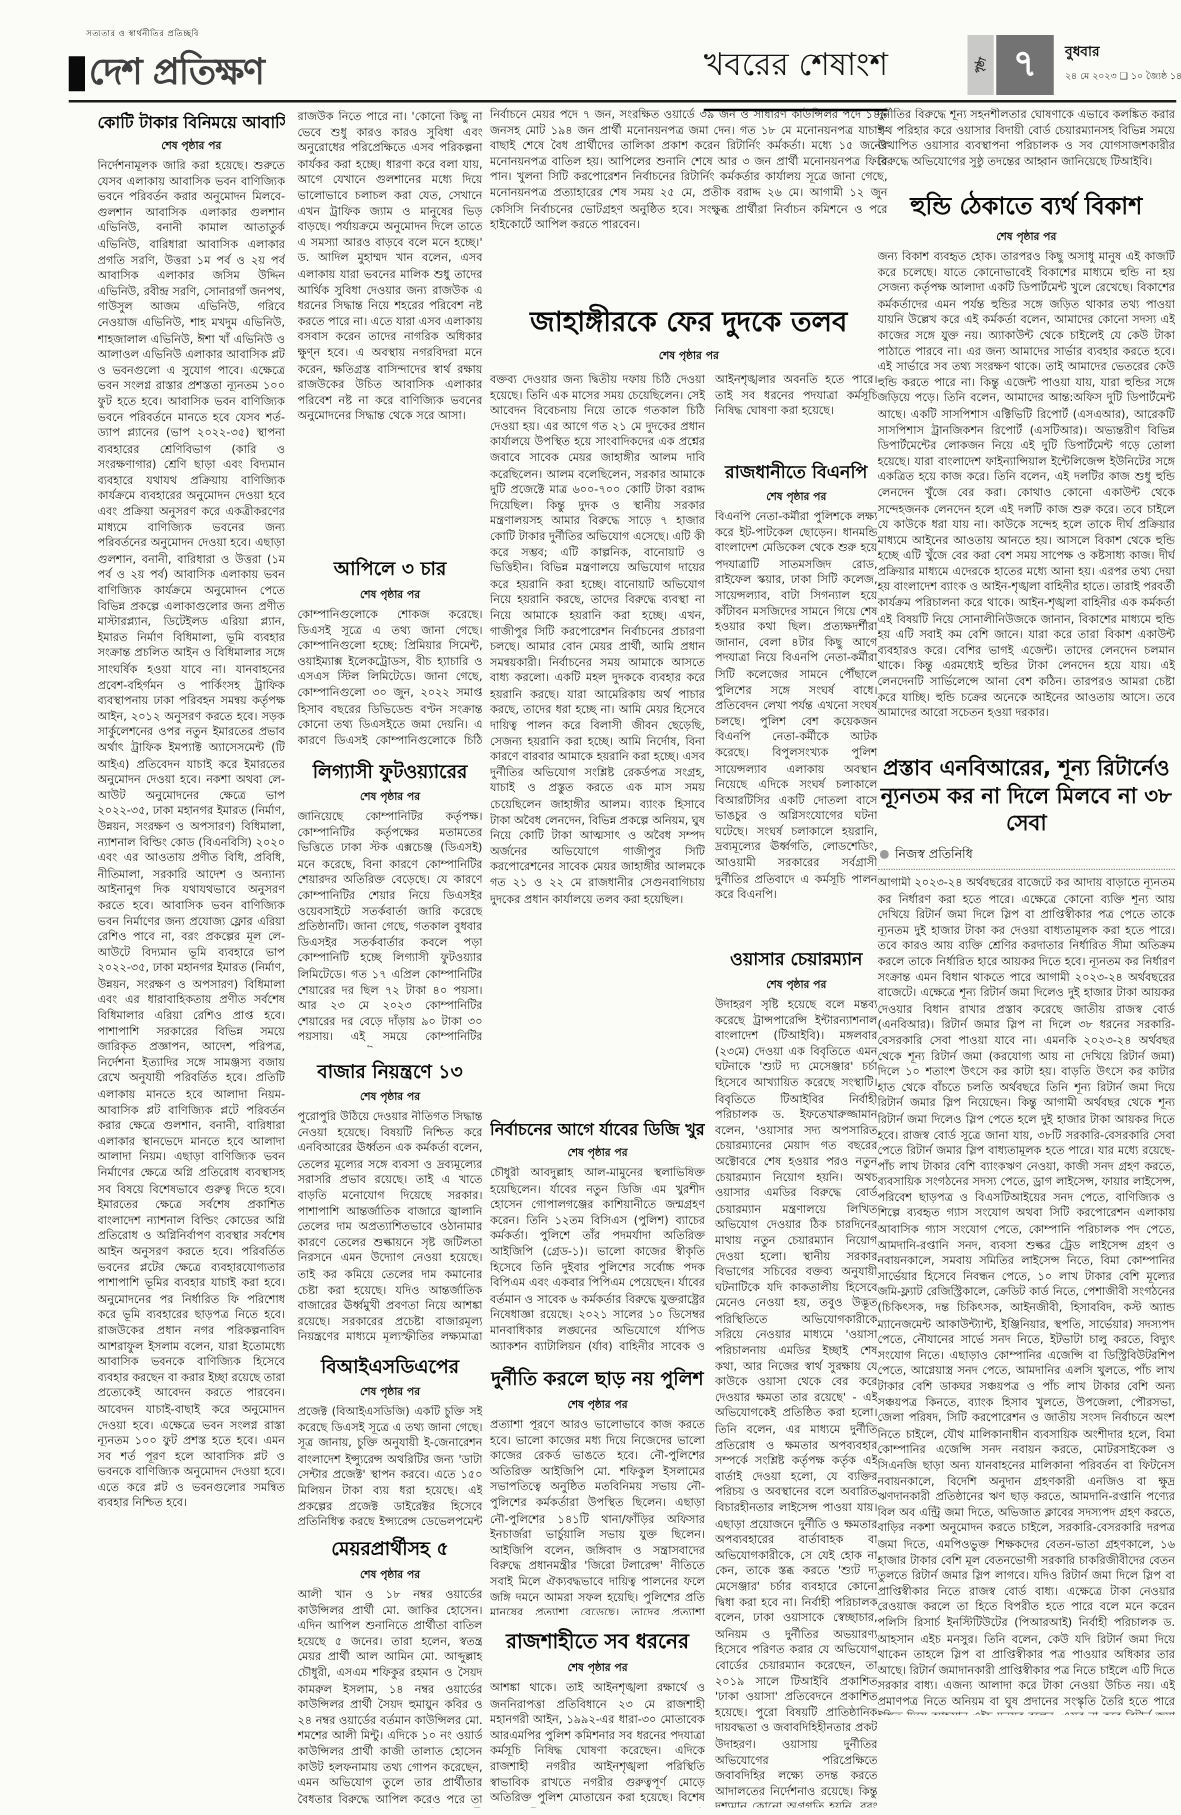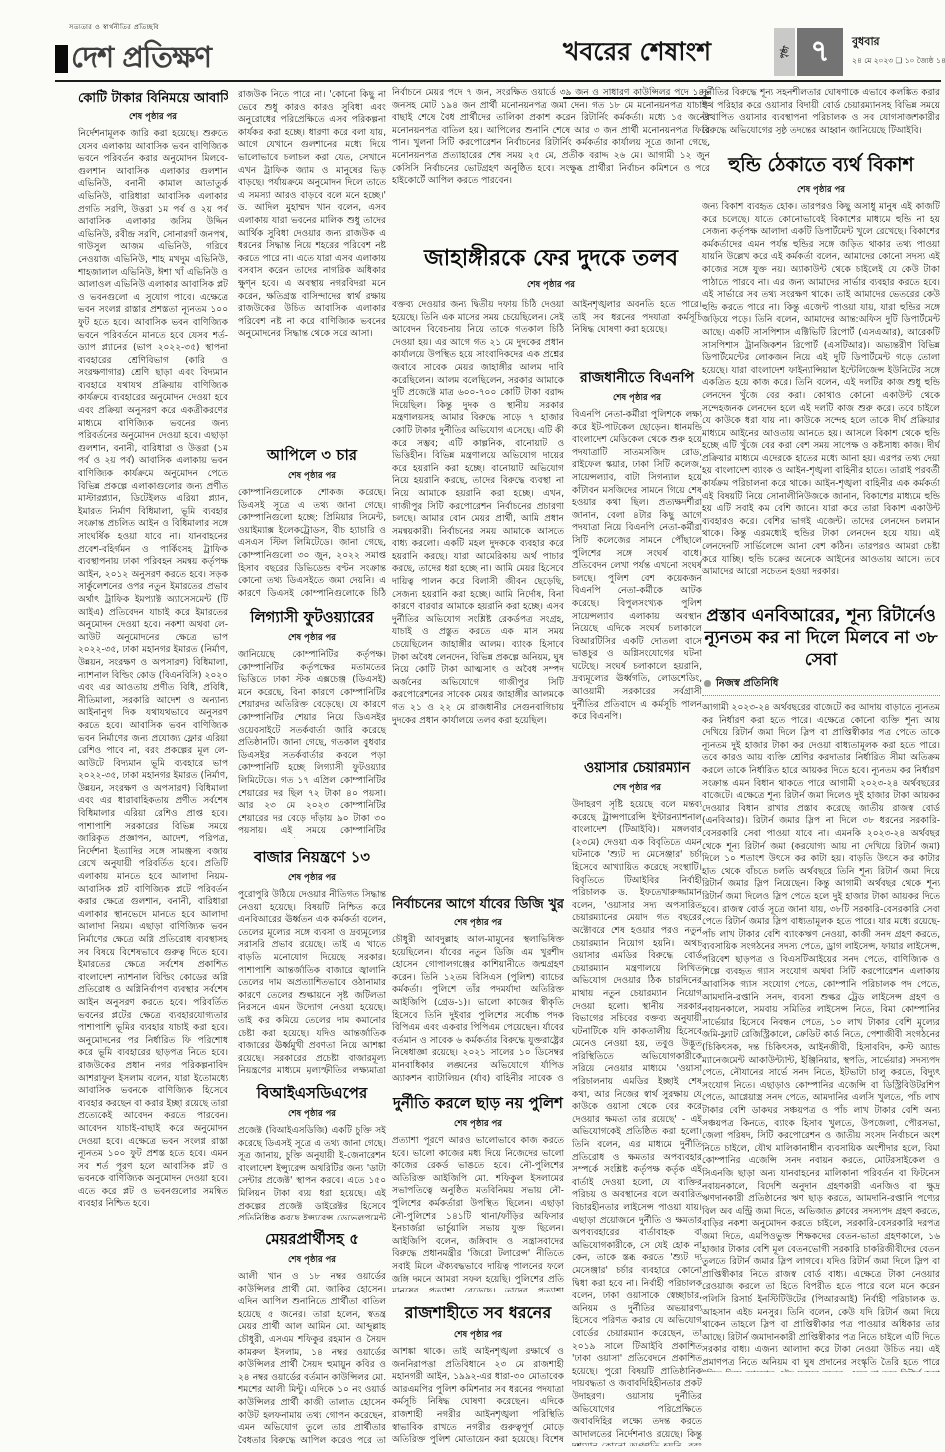--- a/index.html
+++ b/index.html
@@ -4,22 +4,22 @@
 <style>
   html,body{margin:0;padding:0;background:#d9d9d6;}
   .page{position:relative;width:945px;height:1452px;background:#fbfbf8;color:#151515;
         font-family:"DejaVu Sans","Liberation Sans",sans-serif;overflow:hidden;margin:0 auto;}
   
   .masthead{position:absolute;left:55px;top:22px;width:260px;}
   .tagline{font-size:6.5px;letter-spacing:.5px;color:#222;margin-left:14px;}
   .logo-row{display:flex;align-items:center;margin-top:1px;}
   .logo-mark{width:13px;height:28px;background:#0a0a0a;display:inline-block;margin-right:3px;}
   .logo-title{font-size:29px;font-weight:900;letter-spacing:-1px;color:#404040;white-space:nowrap;}
-  .section-title{position:absolute;left:563px;top:32px;font-size:25px;font-weight:700;
-        border-bottom:2.5px solid #000;padding-bottom:22px;white-space:nowrap;}
+  .section-title{position:absolute;left:563px;top:32px;font-size:25px;font-weight:400;
+        border-bottom:2.5px solid #000;padding-bottom:12px;white-space:nowrap;}
   .page-label-box{position:absolute;left:774px;top:28px;width:21px;height:48px;background:#c9c9c7;
         display:flex;align-items:center;justify-content:center;}
   .page-label-box span{writing-mode:vertical-rl;transform:rotate(200deg);font-size:8px;font-weight:bold;color:#222;}
   .page-number-box{position:absolute;left:797px;top:28px;width:46px;height:48px;background:#737373;
         color:#fff;font-size:30px;font-weight:bold;display:flex;align-items:center;justify-content:center;}
   .dayline{position:absolute;left:852px;top:33px;width:90px;}
   .day{font-size:11px;font-weight:bold;}
   .date{font-size:7.5px;color:#333;margin-top:3px;white-space:nowrap;}
   .head-rule{position:absolute;left:55px;top:80px;width:886px;height:2px;background:#1c1c1c;}
   
@@ -28,21 +28,21 @@
         word-break:break-word;}
   .kicker{font-size:8.5px;font-weight:bold;text-align:center;margin:1px 0 3px 0;white-space:nowrap;}
   h2{margin:0;padding:0;font-weight:900;text-align:center;color:#0c0c0c;}
   .t-small{font-size:13px;white-space:nowrap;margin-top:6px;}
   .t-mid{font-size:15px;white-space:nowrap;margin-top:7px;}
   .t-wide{font-size:22px;white-space:nowrap;}
   .t-right{font-size:19px;white-space:nowrap;margin-top:16px;}
   .t-nbr{font-size:17px;line-height:22px;margin-top:8px;}
   .byline-row{display:flex;align-items:center;margin:5px 0 2px 2px;}
   .bullet{width:7px;height:7px;border-radius:50%;background:#9a9a9a;display:inline-block;margin-right:5px;flex:none;}
-  .byline{font-size:10px;font-weight:bold;}
+  .byline{font-size:10px;font-weight:normal;}
   .dotted{border:0;border-top:1px dotted #888;margin:3px 0 5px 0;}
 </style>
 </head>
 <body>
 
 <div class="page">
 
   <div class="masthead">
     <div class="tagline">সত্যতার ও স্বার্থনীতির প্রতিচ্ছবি</div>
     <div class="logo-row">

